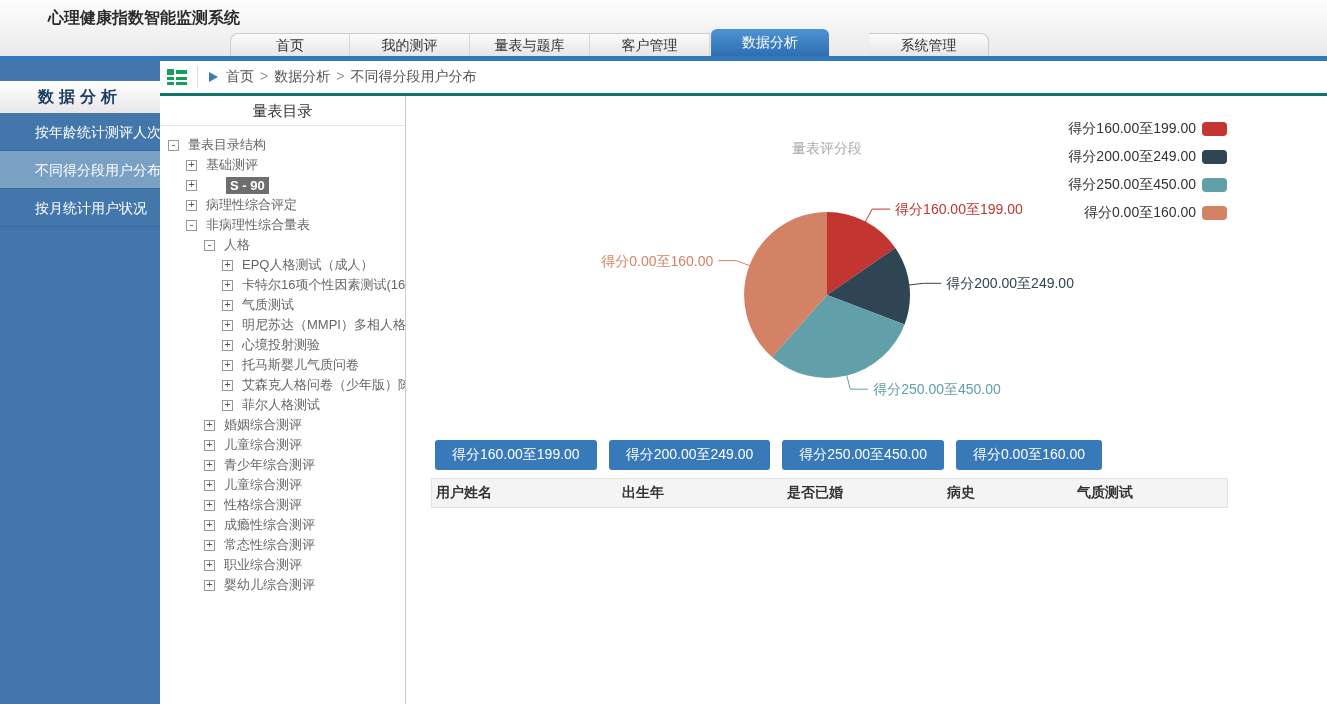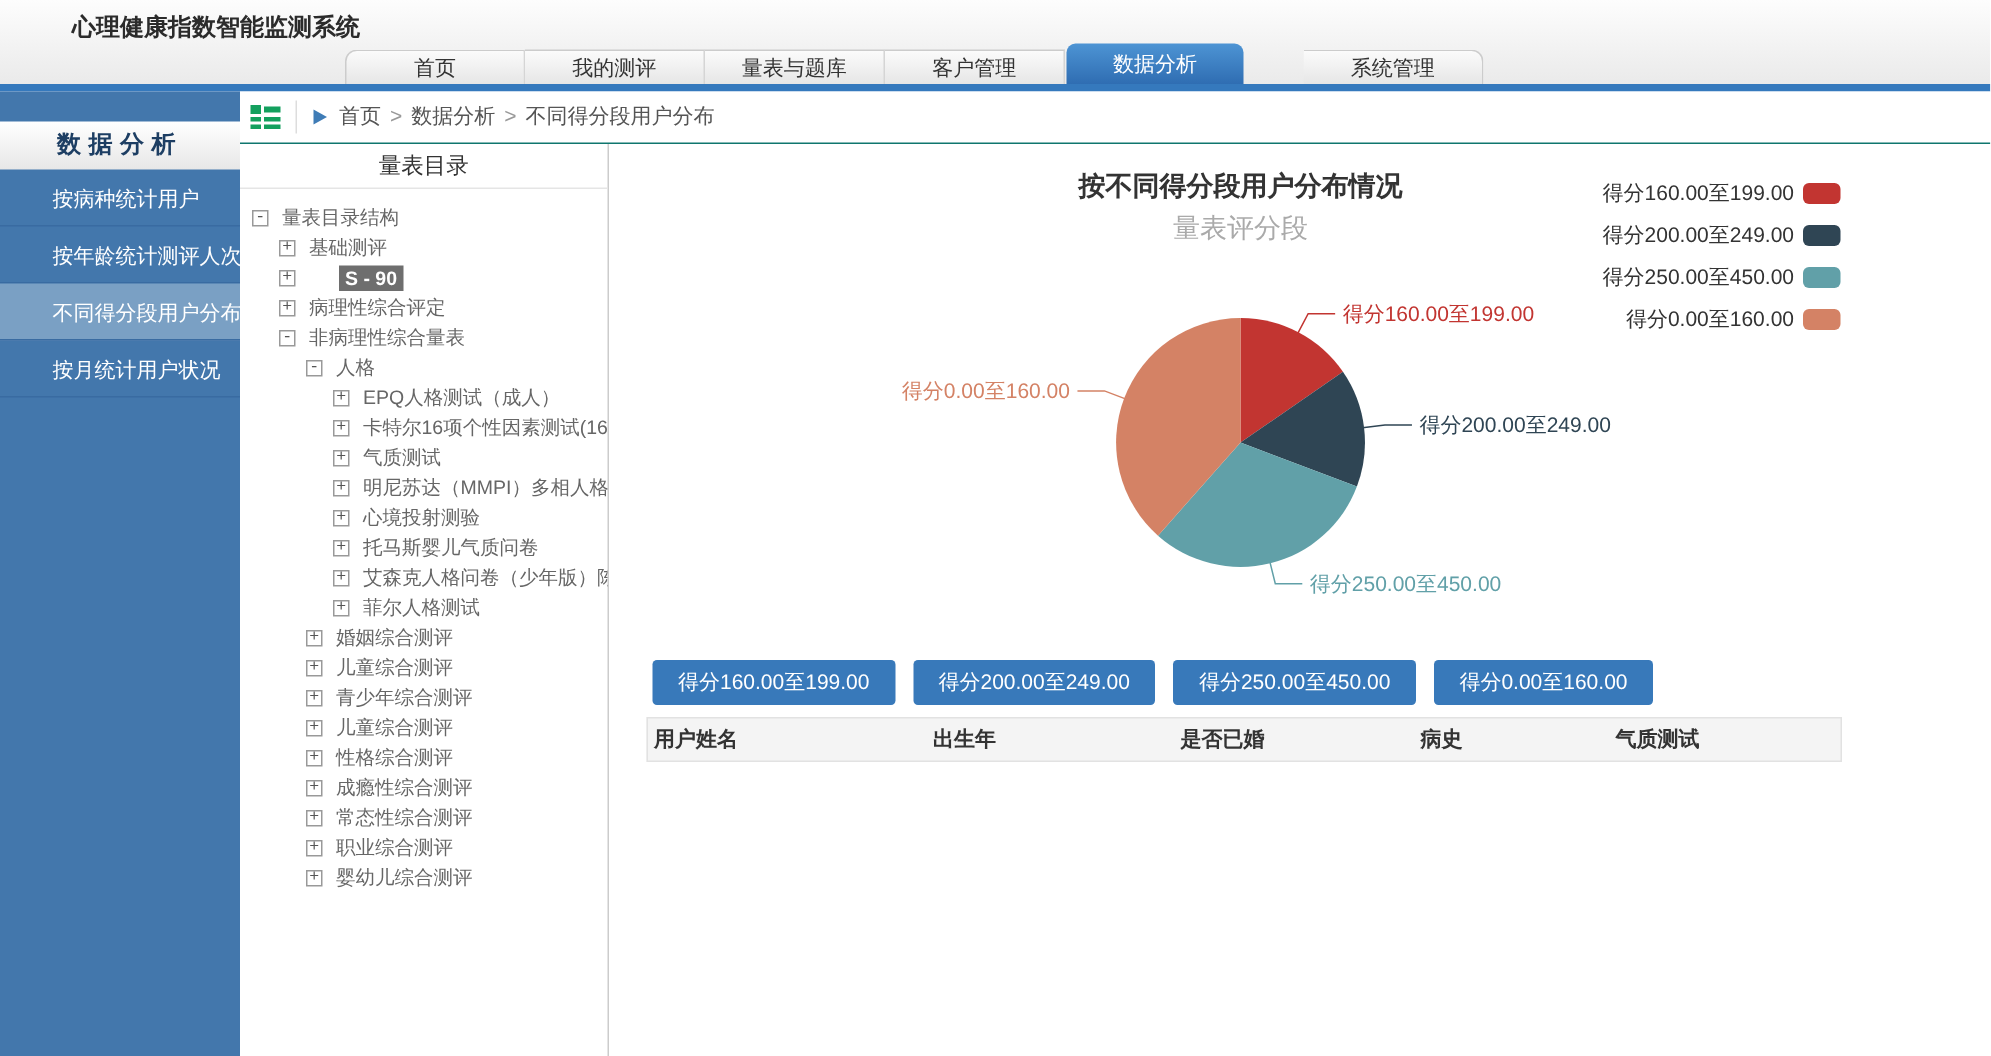--- a/index.html
+++ b/index.html
@@ -23,21 +23,21 @@
   
   .sidebar { position:absolute; left:0; top:61px; bottom:0; width:160px; background:#4377ac; }
   .sidebar-title { margin-top:20px; height:32px; line-height:32px; text-align:center;
     background:linear-gradient(#ffffff,#e7e7e7); color:#1d3e63; font-size:16px; font-weight:bold; letter-spacing:5px; }
   .sidebar-item { height:38px; line-height:38px; padding-left:35px; color:#fff; font-size:14px;
     border-bottom:1px solid #396ba1; cursor:pointer; white-space:nowrap; }
   .sidebar-item.active { background:#7aa0c4; }
 
   
   .breadcrumb-bar { position:absolute; left:160px; right:0; top:61px; height:35px; background:#fff;
-    border-bottom:1px solid #0f766e; display:flex; align-items:center; padding-left:6px; }
+    border-bottom:3px solid #0f766e; display:flex; align-items:center; padding-left:6px; }
   .bc-icon { width:22px; height:20px; display:inline-block; cursor:pointer; }
   .bc-divider { width:1px; height:22px; background:#ddd; margin:0 11px 0 9px; }
   .bc-arrow { width:0; height:0; border-left:9px solid #3f7cb6; border-top:5px solid transparent;
     border-bottom:5px solid transparent; margin-right:8px; }
   .bc-items { font-size:14px; color:#555; }
   .bc-link { cursor:pointer; }
   .bc-sep { color:#999; margin:0 6px; }
 
   
   .tree-panel { position:absolute; left:160px; top:96px; bottom:0; width:246px; background:#fff;
@@ -49,21 +49,21 @@
     white-space:nowrap; cursor:pointer; }
   .toggle { flex:0 0 11px; width:11px; height:11px; border:1px solid #999; background:#fff; color:#555;
     font-size:11px; line-height:9px; text-align:center; margin-right:9px; font-family:"Liberation Mono","DejaVu Sans Mono",monospace; }
   .tree-node .label.selected { background:#6e6e6e; color:#fff; padding:1px 4px; font-weight:bold;margin-left:20px; }
 
   
   .content { position:absolute; left:407px; right:0; top:96px; bottom:0; background:#fff; }
   .chart-title { position:absolute; top:16px; left:0; width:840px; text-align:center;
     font-size:18px; font-weight:bold; color:#333; }
   .chart-subtitle { position:absolute; top:44px; left:0; width:840px; text-align:center;
-    font-size:18px; color:#aaa; }
+    font-size:14px; color:#aaa; }
   .legend { position:absolute; top:24px; right:100px; }
   .legend-item { display:flex; justify-content:flex-end; align-items:center; margin-bottom:10px;
     font-size:14px; color:#333; cursor:pointer; }
   .legend-swatch { width:25px; height:14px; border-radius:4px; margin-left:6px; }
   svg.pie { position:absolute; left:0; top:0; }
   svg.pie text { font-size:14px; font-family:"Liberation Sans","DejaVu Sans",sans-serif; }
 
   .filter-row { position:absolute; top:344px; left:28px; display:flex; gap:12px; }
   .filter-btn { height:30px; padding:0 17px; background:#3879ba; color:#fff; font-size:14px;
     border:none; border-radius:3px; cursor:pointer; font-family:inherit; }
@@ -86,21 +86,20 @@
         <div class="tab">客户管理</div>
         <div class="tab active">数据分析</div>
         <div class="tab">系统管理</div>
       </nav>
   </header>
   <div class="accent-bar"></div>
 
   <aside class="sidebar">
     <div class="sidebar-title">数据分析</div>
     <div class="sidebar-items">
-        <div class="sidebar-item">按病种统计用户</div>
         <div class="sidebar-item">按年龄统计测评人次</div>
         <div class="sidebar-item active">不同得分段用户分布</div>
         <div class="sidebar-item">按月统计用户状况</div>
       </div>
   </aside>
 
   <div class="breadcrumb-bar">
     <span class="bc-icon">
       <svg width="22" height="20" viewBox="0 0 22 20">
         <rect x="1" y="2" width="7" height="6" fill="#13a05e"></rect>
@@ -208,21 +207,20 @@
           <span class="label">职业综合测评</span>
         </div>
         <div class="tree-node" style="padding-left: 44px;">
           <span class="toggle">+</span>
           <span class="label">婴幼儿综合测评</span>
         </div>
       </div>
   </section>
 
   <main class="content">
-    <div class="chart-title">按不同得分段用户分布情况</div>
     <div class="chart-subtitle">量表评分段</div>
     <svg class="pie" width="921" height="380">
         <path d="M420,199 L420.0,116.0 A83,83 0 0 1 488.3,151.9 Z" fill="#c23531"></path>
         <polyline points="458.1,126.4 465.1,113.1 483.1,113.1" fill="none" stroke="#c23531"></polyline>
         <text x="488.1" y="118.1" text-anchor="start" fill="#c23531">得分160.00至199.00</text>
         <path d="M420,199 L488.3,151.9 A83,83 0 0 1 497.6,228.4 Z" fill="#2f4554"></path>
         <polyline points="501.4,189.1 516.3,187.3 534.3,187.3" fill="none" stroke="#2f4554"></polyline>
         <text x="539.3" y="192.3" text-anchor="start" fill="#2f4554">得分200.00至249.00</text>
         <path d="M420,199 L497.6,228.4 A83,83 0 0 1 365.0,261.1 Z" fill="#61a0a8"></path>
         <polyline points="439.6,278.6 443.2,293.2 461.2,293.2" fill="none" stroke="#61a0a8"></polyline>

